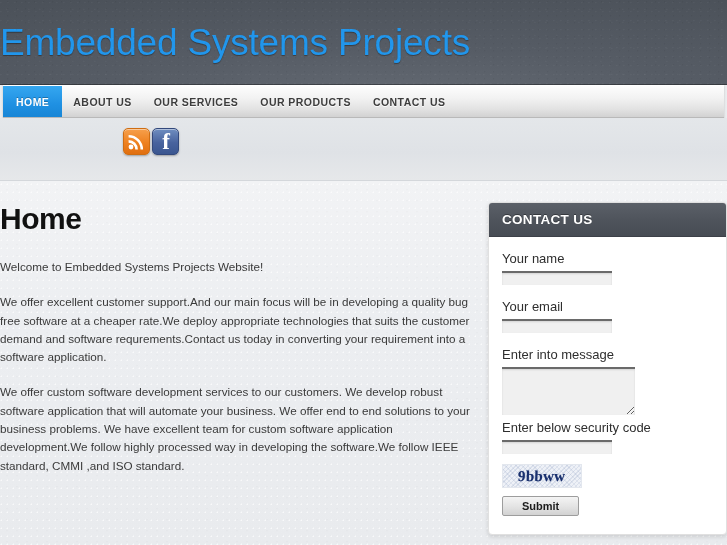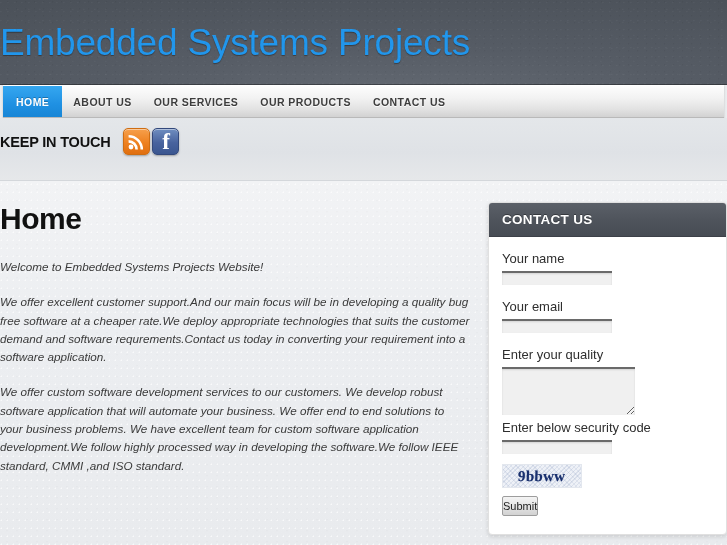--- a/index.html
+++ b/index.html
@@ -216,21 +216,20 @@
     font-size: 30px;
     font-weight: bold;
     color: #111111;
     letter-spacing: -0.5px;
   }
   .body-para {
     margin: 0 0 17px 0;
     font-size: 11.7px;
     line-height: 18.3px;
     color: #3a3a3a;
-    font-style: italic;
   }
 
   
   #contact-box {
     position: absolute;
     left: 488px; top: 21px;
     width: 237px;
     background: #ffffff;
     border: 1px solid #e0e0e0;
     border-radius: 4px;
@@ -311,28 +310,29 @@
   #captcha-text {
     font-family: "Liberation Serif", serif;
     font-weight: bold;
     font-size: 15px;
     color: #19306e;
     letter-spacing: 0.3px;
     transform: skewX(-2deg);
     text-shadow: 0 0 1px rgba(25,48,110,0.4);
   }
   #submit-button {
-    padding: 3px 0;
+    padding: 3px 19px;
     font-family: "Liberation Sans", sans-serif;
     font-size: 11px;
     color: #1c1c1c;
     background: linear-gradient(180deg, #f4f4f4 0%, #e3e3e3 55%, #d2d2d2 100%);
     border: 1px solid #9d9d9d;
     border-radius: 2px;
     cursor: pointer;
+    font-weight: bold;
   }
 </style>
 </head>
 <body>
 
 <div id="page">
 
   <div id="header">
     <div id="site-title">Embedded Systems Projects</div>
   </div>
@@ -341,21 +341,20 @@
     <ul id="nav-list">
       <li class="nav-item active">HOME</li>
       <li class="nav-item">ABOUT US</li>
       <li class="nav-item">OUR SERVICES</li>
       <li class="nav-item">OUR PRODUCTS</li>
       <li class="nav-item">CONTACT US</li>
     </ul>
   </nav>
 
   <div id="touch-strip">
-    <div id="keep-in-touch-label">KEEP IN TOUCH</div>
 
     <div class="social-icon" id="rss-icon">
       <svg width="17" height="17" viewBox="0 0 17 17" aria-hidden="true">
         <circle cx="3" cy="14" r="2.4" fill="#ffffff"></circle>
         <path d="M0.6 8.4 A8 8 0 0 1 8.6 16.4" fill="none" stroke="#ffffff" stroke-width="2.6"></path>
         <path d="M0.6 3.2 A13.2 13.2 0 0 1 13.8 16.4" fill="none" stroke="#ffffff" stroke-width="2.6"></path>
       </svg>
     </div>
 
     <div class="social-icon" id="fb-icon">
@@ -380,21 +379,21 @@
     <div id="contact-box">
       <div id="contact-header">CONTACT US</div>
       <div id="contact-body">
 
         <div class="field-label">Your name</div>
         <input class="text-field" type="text" style="">
 
         <div class="field-label">Your email</div>
         <input class="text-field" type="text" style="">
 
-        <div class="field-label">Enter your quality</div>
+        <div class="field-label">Enter into message</div>
         <textarea id="message-field" style=""></textarea>
 
         <div class="field-label">Enter below security code</div>
         <input class="text-field" id="security-field" type="text" style="">
 
         <div id="captcha-image">
           <span id="captcha-text">9bbww</span>
         </div>
 
         <button id="submit-button">Submit</button>

